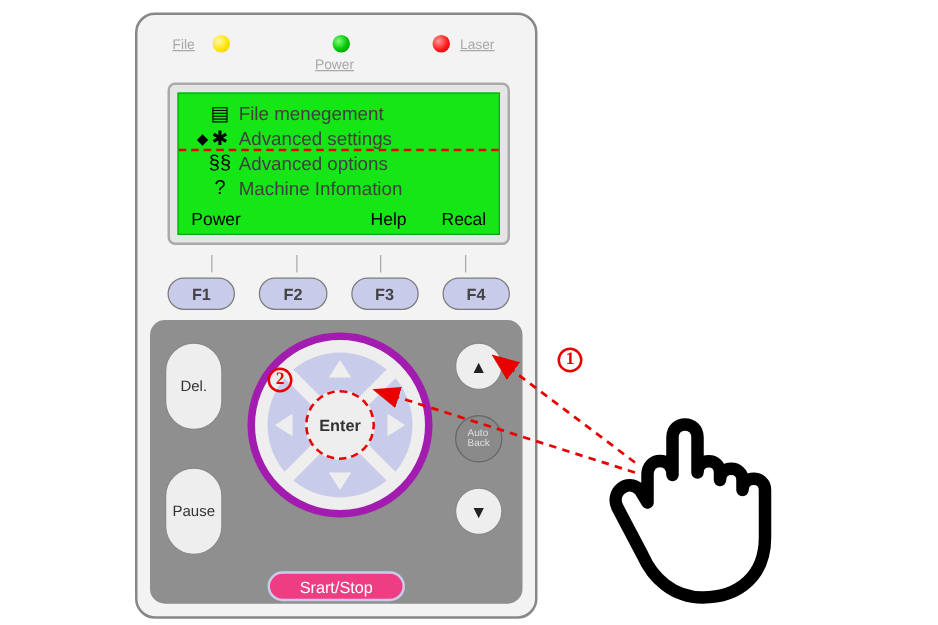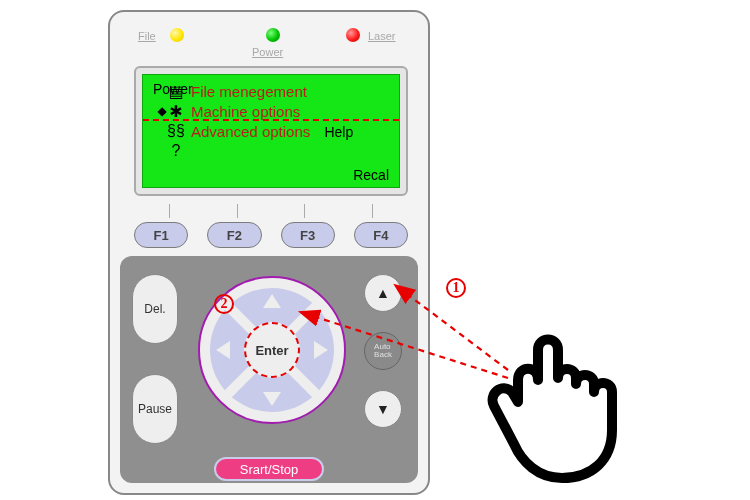--- a/index.html
+++ b/index.html
@@ -54,27 +54,27 @@
     width: 100%; height: 100%;
     background: #15e615;
     border: 1px solid #0aa80a;
     position: relative;
     overflow: hidden;
   }
   .menu { position: absolute; top: 6px; left: 14px; right: 10px; }
   .menu-row { display: flex; align-items: center; height: 20px; }
   .sel { width: 10px; text-align: center; font-size: 12px; color:#000; }
   .mi-icon { width: 18px; text-align: center; font-size: 16px; color:#000; }
-  .mi-label { font-size: 15px; color: #b91c1c; padding-left: 6px; }
+  .mi-label { font-size: 15px; color: #404040; padding-left: 6px; }
   .lcd-footer {
     position: absolute; bottom: 4px; left: 10px; right: 10px;
     display: flex; justify-content: space-between;
     font-size: 14px; color: #000;
   }
-  .lcd-footer span:last-child { display:flex; gap:0;margin-top:43px; }
+  .lcd-footer span:last-child { display:flex; gap:28px; }
   .lcd-redline {
     position: absolute;
     top: 44px; left: 0; right: -40px;
     border-top: 2px dashed #e80000;
   }
 
   
   .separators {
     position: absolute;
     top: 192px; left: 26px; width: 270px; height: 16px;
@@ -127,25 +127,25 @@
     background: #eeeeee;
     border: 1px solid #888;
     display: flex; align-items: center; justify-content: center;
     font-size: 14px; color:#222;
   }
   .rbtn.grey { background: #8a8a8a; color: #e0e0e0; font-size: 8px; line-height: 1.05; border-color:#666; }
 
   
   .dpad-wrap {
     position: absolute;
-    top: 20px; left: 78px;
+    top: 10px; left: 78px;
     width: 148px; height: 148px;
     border-radius: 50%;
     background: #eeeeee;
-    border: 2px solid #a21caf;
+    border: 6px solid #a21caf;
     text-align: right;
   }
   .dpad-cross {
     position: absolute; inset: 10px;
     background: #c9cbeb;
     border-radius: 50%;
   }
   .dpad-center {
     position: absolute;
     top: 50%; left: 50%;
@@ -217,30 +217,31 @@
     <div class="lcd">
       <div class="menu">
         <div class="menu-row">
           <span class="sel"></span>
           <span class="mi-icon">▤</span>
           <span class="mi-label">File menegement</span>
         </div>
         <div class="menu-row">
           <span class="sel">◆</span>
           <span class="mi-icon">✱</span>
-          <span class="mi-label">Machine options</span>
+          <span class="mi-label">Advanced settings</span>
         </div>
         <div class="menu-row">
           <span class="sel"></span>
           <span class="mi-icon">§§</span>
           <span class="mi-label">Advanced   options</span>
         </div>
         <div class="menu-row">
           <span class="sel"></span>
           <span class="mi-icon">?</span>
+          <span class="mi-label">Machine Infomation</span>
         </div>
       </div>
       <div class="lcd-redline"></div>
       <div class="lcd-footer">
         <span>Power</span>
         <span>
           <span>Help</span>
           <span>Recal</span>
         </span>
       </div>

